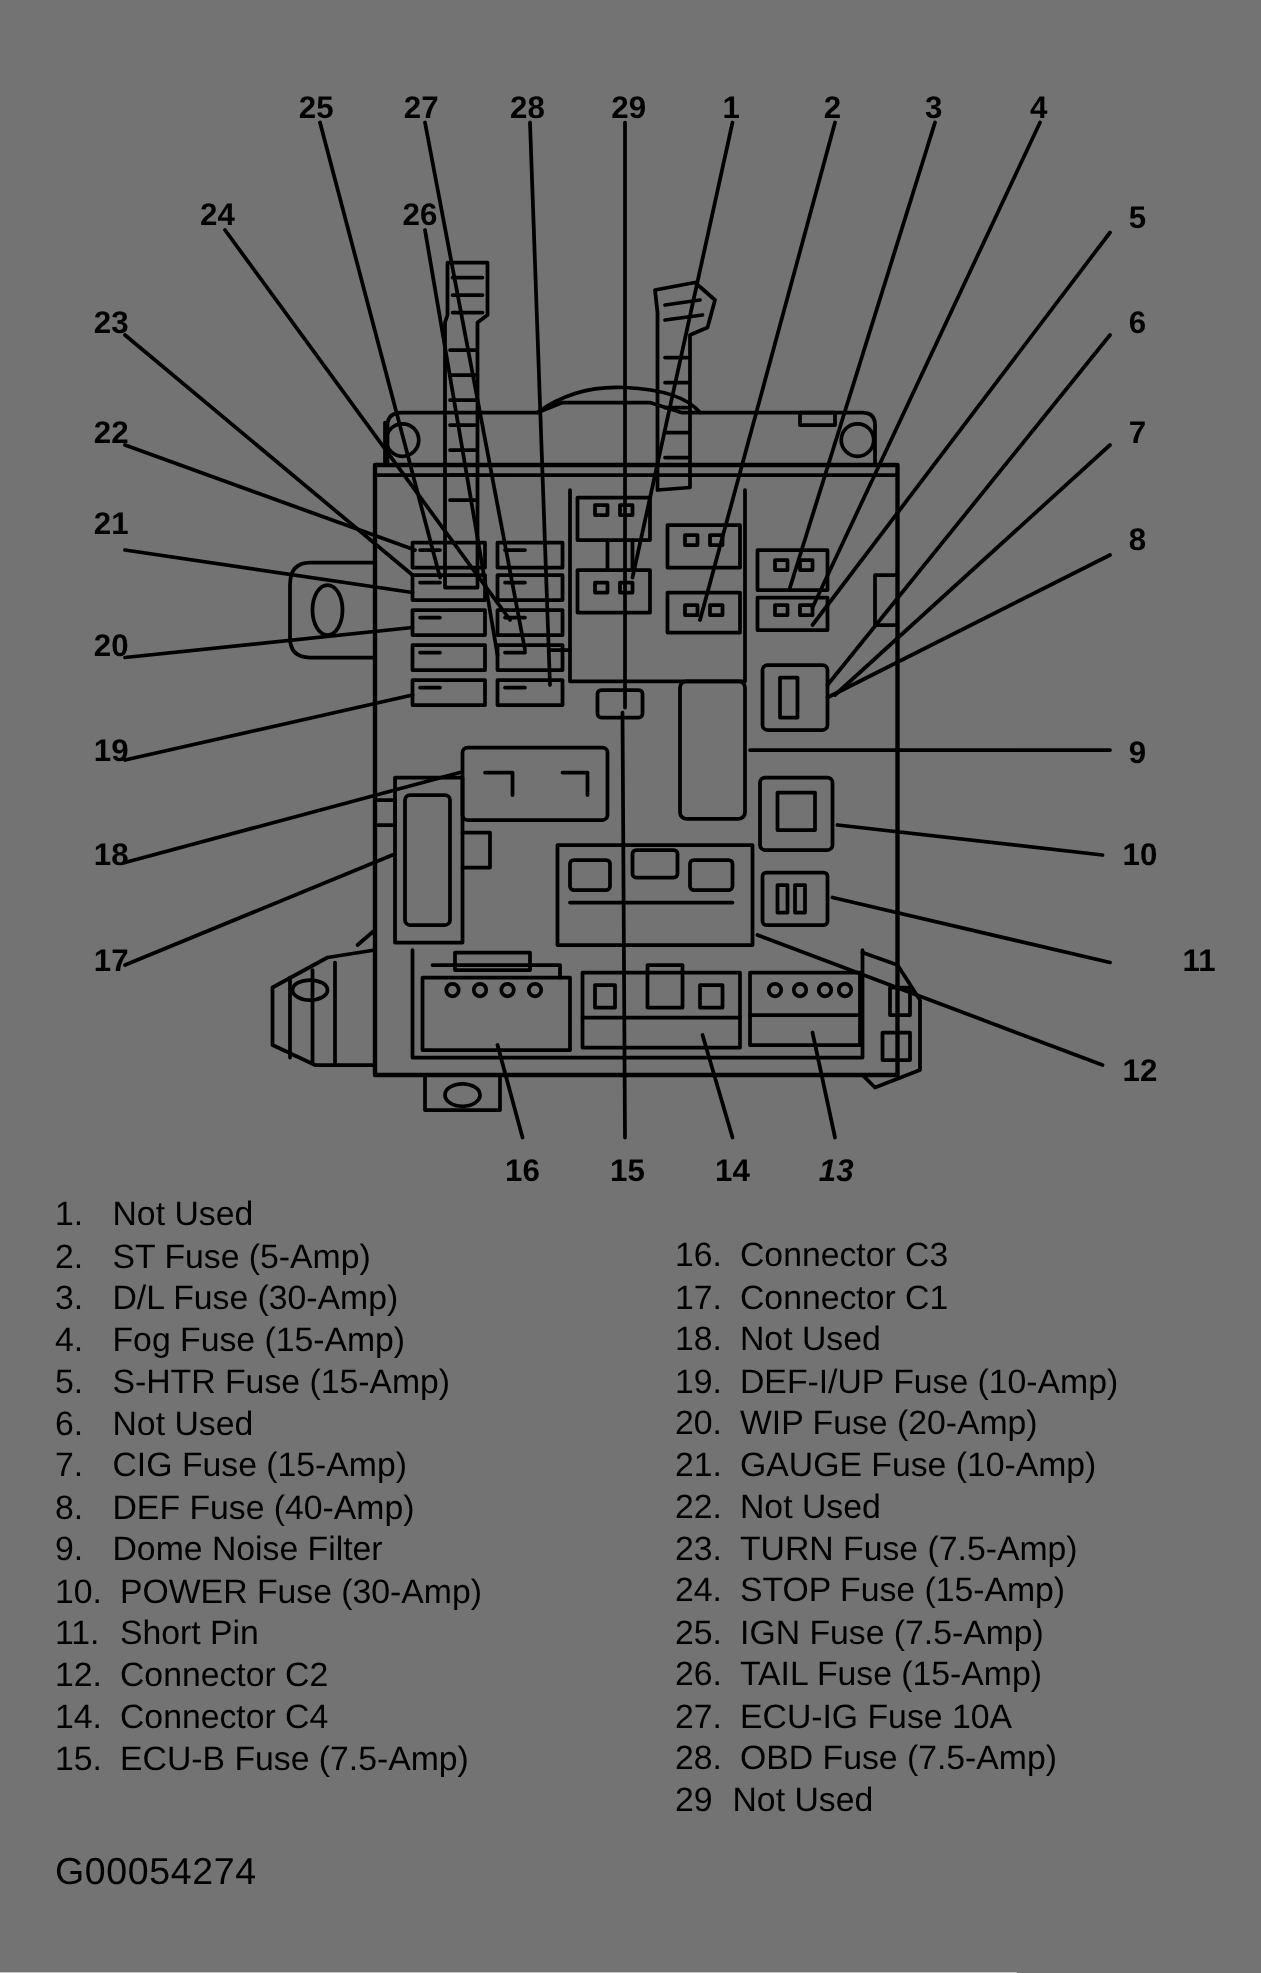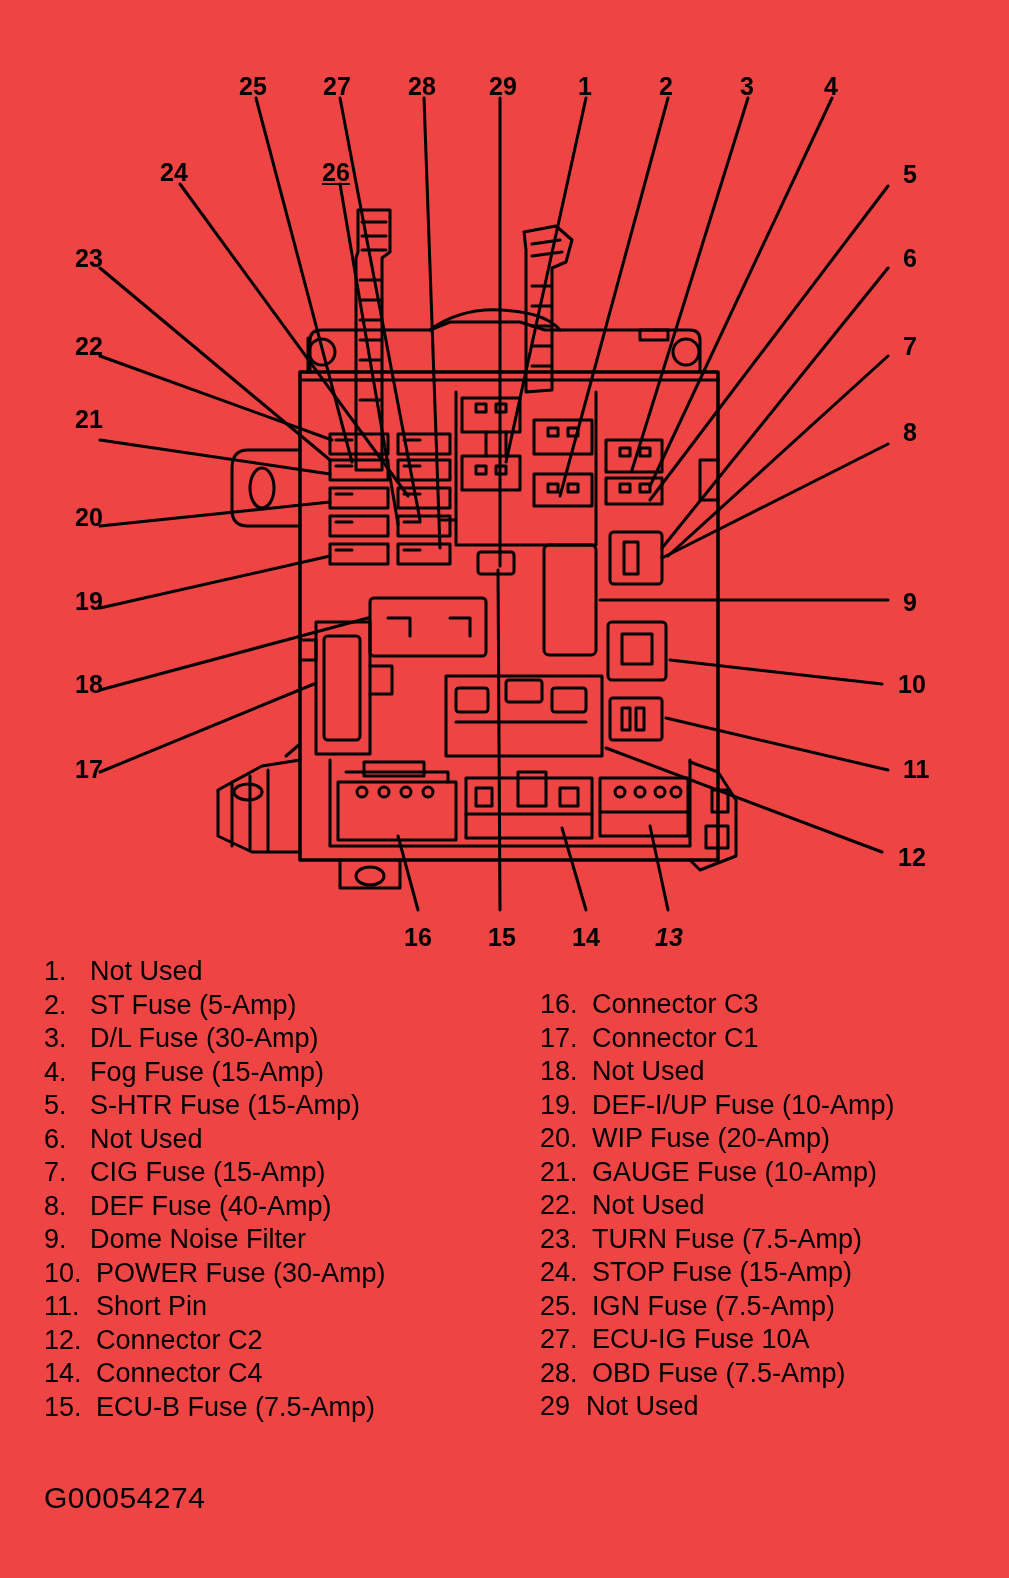--- a/index.html
+++ b/index.html
@@ -9,21 +9,21 @@
   }
   body {
     font-family: "Liberation Sans", sans-serif;
     color: #000000;
   }
   #page {
     position: relative;
     width: 1009px;
     height: 1578px;
     overflow: hidden;
-    background: #ef4444;
+    background: #737373;
   }
   #diagram {
     position: absolute;
     left: 0;
     top: 0;
     width: 1009px;
     height: 960px;
   }
   .callout-num {
     position: absolute;
@@ -235,35 +235,35 @@
   <div id="callout-layer">
       <div class="callout-num" style="left: 239px; top: 74px;">25</div>
       <div class="callout-num" style="left: 323px; top: 74px;">27</div>
       <div class="callout-num" style="left: 408px; top: 74px;">28</div>
       <div class="callout-num" style="left: 489px; top: 74px;">29</div>
       <div class="callout-num" style="left: 578px; top: 74px;">1</div>
       <div class="callout-num" style="left: 659px; top: 74px;">2</div>
       <div class="callout-num" style="left: 740px; top: 74px;">3</div>
       <div class="callout-num" style="left: 824px; top: 74px;">4</div>
       <div class="callout-num" style="left: 160px; top: 160px;">24</div>
-      <div class="callout-num" style="left: 322px; top: 160px; text-decoration: underline;">26</div>
+      <div class="callout-num" style="left: 322px; top: 160px;">26</div>
       <div class="callout-num" style="left: 903px; top: 162px;">5</div>
       <div class="callout-num" style="left: 75px; top: 246px;">23</div>
       <div class="callout-num" style="left: 903px; top: 246px;">6</div>
       <div class="callout-num" style="left: 75px; top: 334px;">22</div>
       <div class="callout-num" style="left: 903px; top: 334px;">7</div>
       <div class="callout-num" style="left: 75px; top: 407px;">21</div>
       <div class="callout-num" style="left: 903px; top: 420px;">8</div>
       <div class="callout-num" style="left: 75px; top: 505px;">20</div>
       <div class="callout-num" style="left: 903px; top: 590px;">9</div>
       <div class="callout-num" style="left: 75px; top: 589px;">19</div>
       <div class="callout-num" style="left: 75px; top: 672px;">18</div>
       <div class="callout-num" style="left: 898px; top: 672px;">10</div>
       <div class="callout-num" style="left: 75px; top: 757px;">17</div>
-      <div class="callout-num" style="left: 903px; top: 757px;">11</div>
+      <div class="callout-num" style="left: 946px; top: 757px;">11</div>
       <div class="callout-num" style="left: 898px; top: 845px;">12</div>
       <div class="callout-num" style="left: 404px; top: 925px; text-align: right;">16</div>
       <div class="callout-num" style="left: 488px; top: 925px;">15</div>
       <div class="callout-num" style="left: 572px; top: 925px;">14</div>
       <div class="callout-num" style="left: 655px; top: 925px; font-style: italic;">13</div>
     </div>
 
   <div id="legend">
     <div class="legend-col" id="legend-col-left">
         <div class="legend-item">
@@ -358,20 +358,24 @@
         </div>
         <div class="legend-item">
           <span class="num wide">24.</span>
           <span class="txt">STOP Fuse (15-Amp)</span>
         </div>
         <div class="legend-item">
           <span class="num wide">25.</span>
           <span class="txt">IGN Fuse (7.5-Amp)</span>
         </div>
         <div class="legend-item">
+          <span class="num wide">26.</span>
+          <span class="txt">TAIL Fuse (15-Amp)</span>
+        </div>
+        <div class="legend-item">
           <span class="num wide">27.</span>
           <span class="txt">ECU-IG Fuse 10A</span>
         </div>
         <div class="legend-item">
           <span class="num wide">28.</span>
           <span class="txt">OBD Fuse (7.5-Amp)</span>
         </div>
         <div class="legend-item">
           <span class="num">29</span>
           <span class="txt">Not Used</span>

